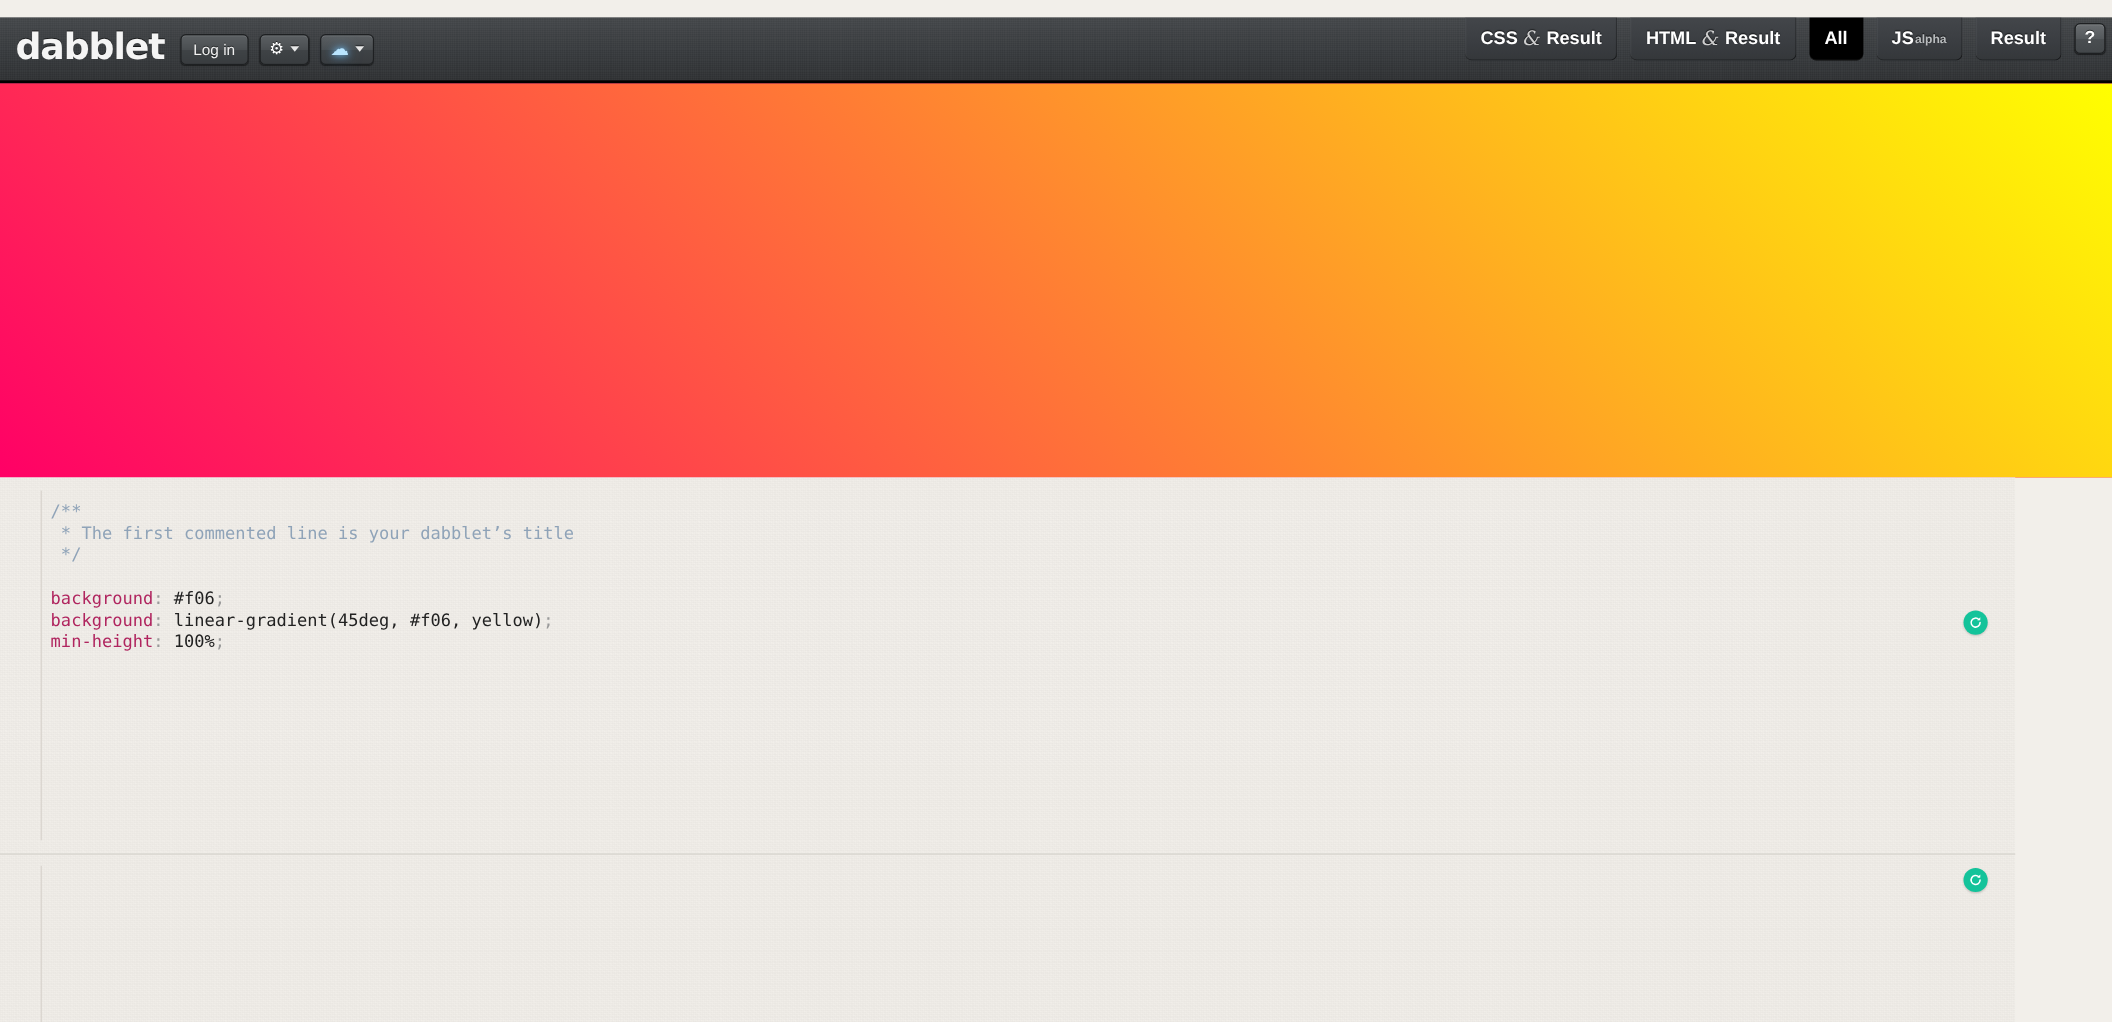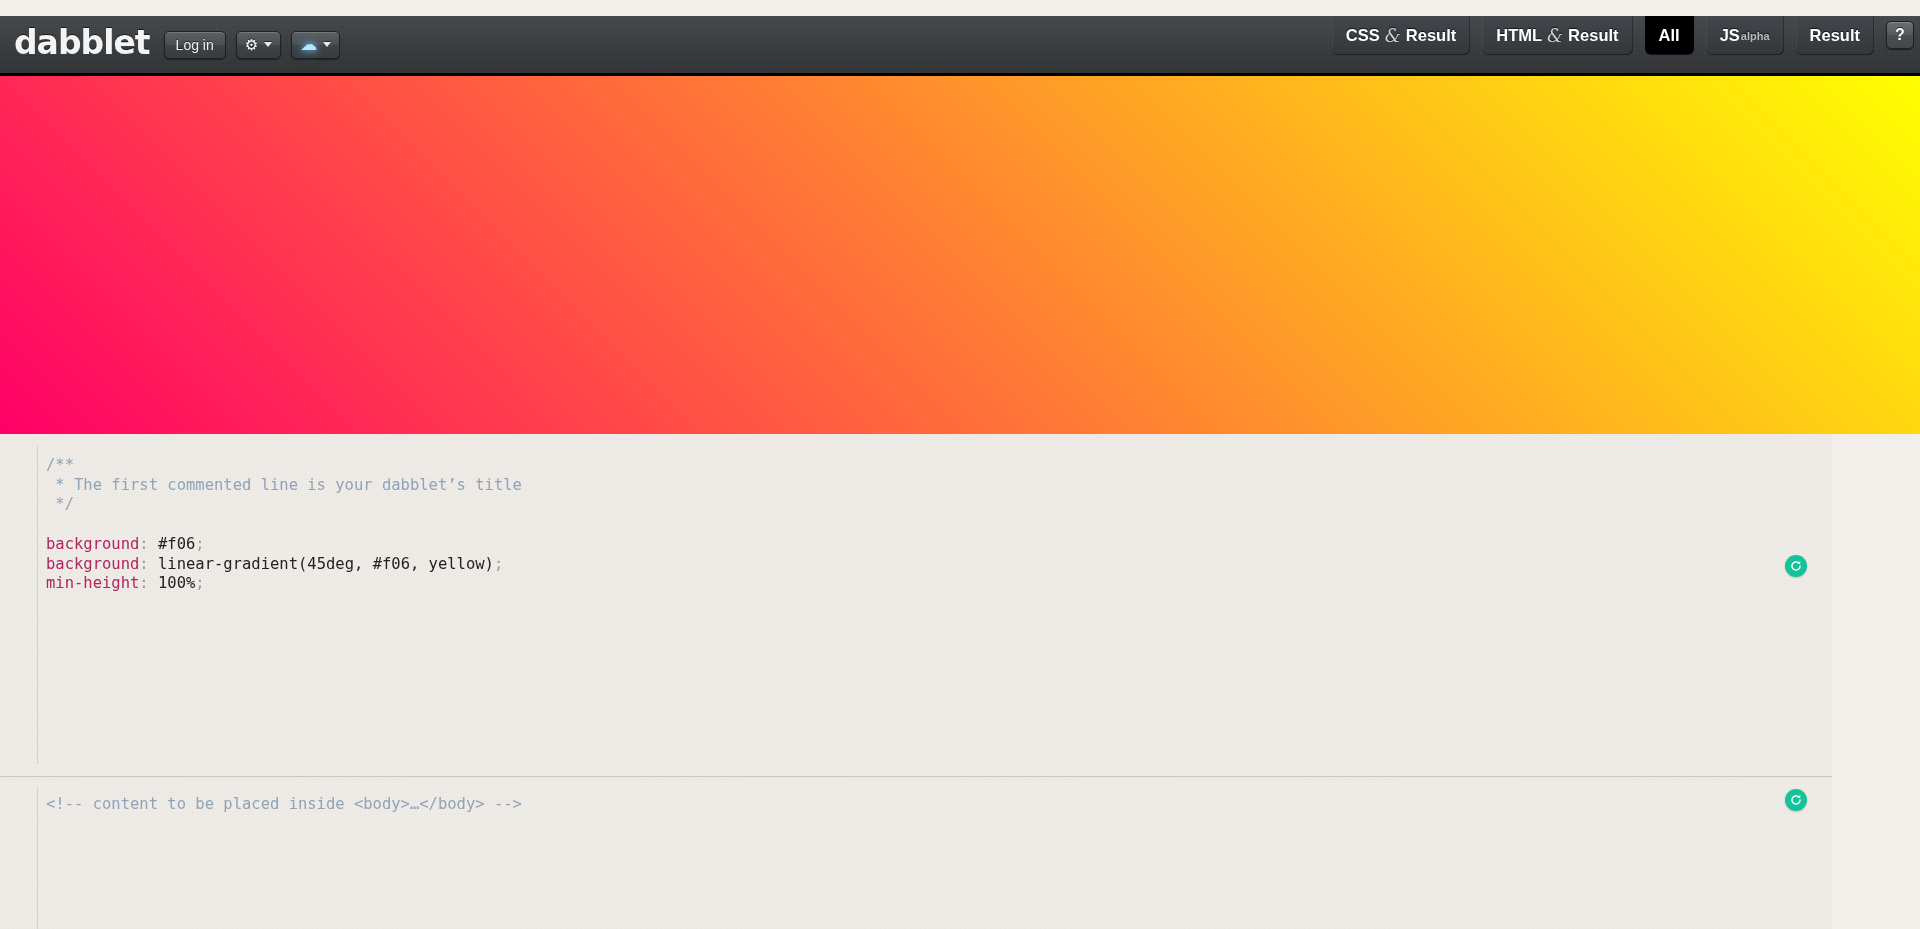--- a/index.html
+++ b/index.html
@@ -330,21 +330,20 @@
     <svg width="14" height="14" viewBox="0 0 24 24">
       <path d="M19 12a7 7 0 1 1-2.05-4.95" fill="none" stroke="#ffffff" stroke-width="2.4" stroke-linecap="round"></path>
       <path d="M19.4 3.6 L19.2 8.4 L14.4 8.2 Z" fill="#ffffff"></path>
     </svg>
   </div>
 </div>
 
 <div class="editor editor-html">
   <div class="gutter-line"></div>
 
-  <div class="code" id="html-code"><span class="cm-comment">&lt;!-- content to be placed inside &lt;body&gt;…&lt;/body&gt; --&gt;</span></div>
 
   <div class="reload reload-html">
     <svg width="14" height="14" viewBox="0 0 24 24">
       <path d="M19 12a7 7 0 1 1-2.05-4.95" fill="none" stroke="#ffffff" stroke-width="2.4" stroke-linecap="round"></path>
       <path d="M19.4 3.6 L19.2 8.4 L14.4 8.2 Z" fill="#ffffff"></path>
     </svg>
   </div>
 </div>
 
 </body></html>

